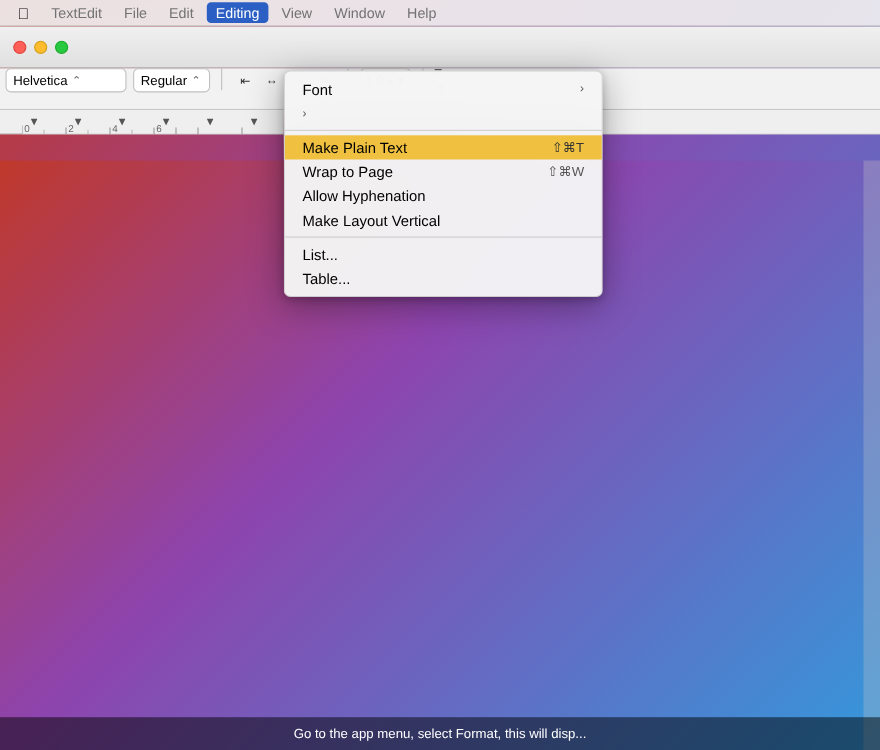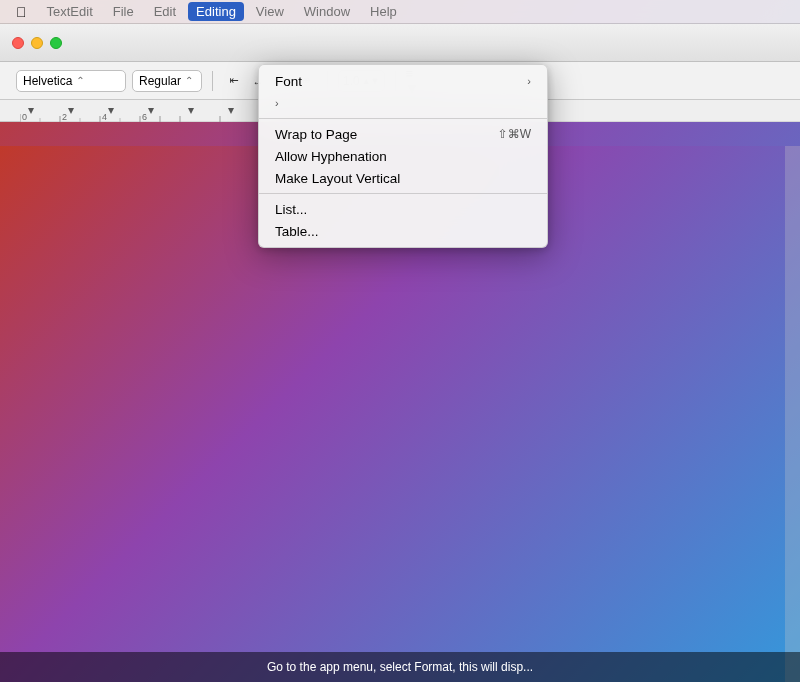--- a/index.html
+++ b/index.html
@@ -84,22 +84,22 @@
     .traffic-light.close { background: #ff5f57; border: 1px solid #e0443e; }
     .traffic-light.minimize { background: #febc2e; border: 1px solid #d4a017; }
     .traffic-light.maximize { background: #28c840; border: 1px solid #1aab29; }
 
     
     .toolbar {
       height: 38px;
       background: #f2f2f2;
       border-bottom: 1px solid #c8c8c8;
       display: flex;
-      align-items: center;
-      padding: 0 16px;
+      align-items: flex-start;
+      padding: 0 5px;
       gap: 6px;
     }
 
     .font-selector {
       display: flex;
       align-items: center;
       background: white;
       border: 1px solid #c0c0c0;
       border-radius: 5px;
       padding: 2px 6px;
@@ -397,20 +397,24 @@
       <span class="item-label">Font</span>
       <span class="submenu-arrow">›</span>
     </div>
 
     <div class="menu-item">
       <span class="submenu-arrow">›</span>
     </div>
 
     <div class="menu-separator"></div>
 
+    <div class="menu-item highlighted">
+      <span class="item-label">Make Plain Text</span>
+      <span class="shortcut">⇧⌘T</span>
+    </div>
 
 
     <div class="menu-item">
       <span class="item-label">Wrap to Page</span>
       <span class="shortcut">⇧⌘W</span>
     </div>
 
     <div class="menu-item">
       <span class="item-label">Allow Hyphenation</span>
     </div>

